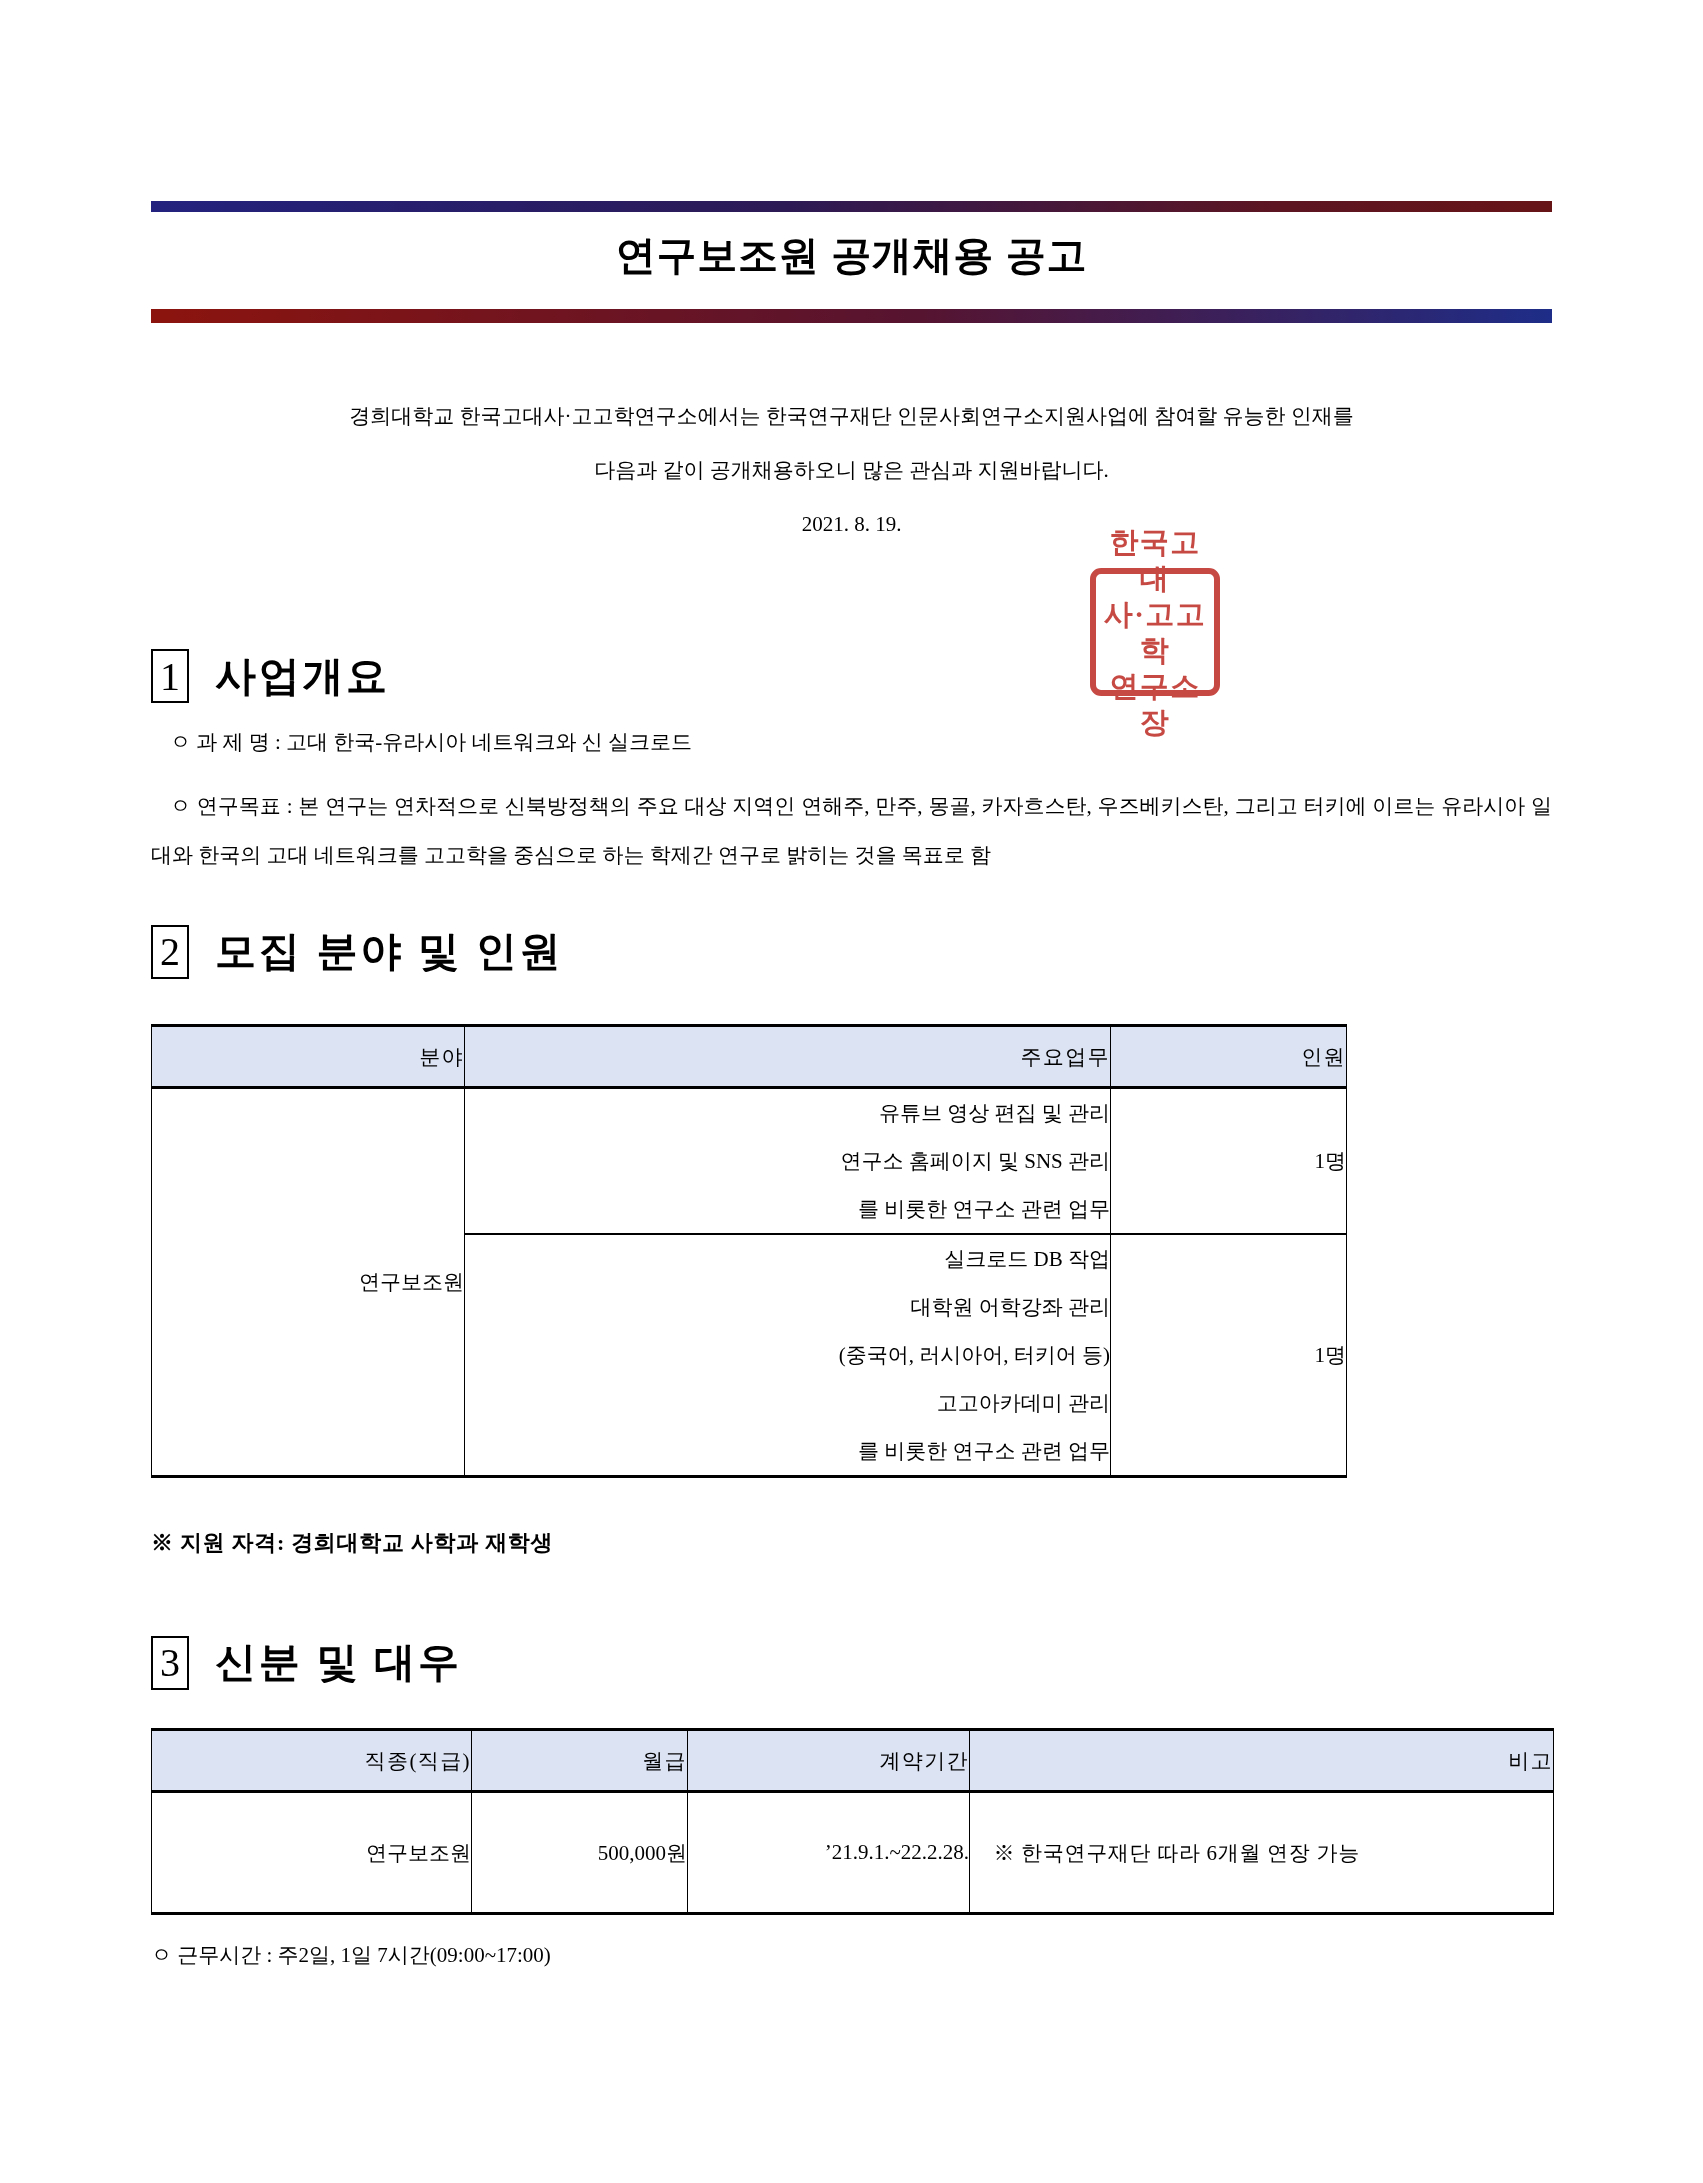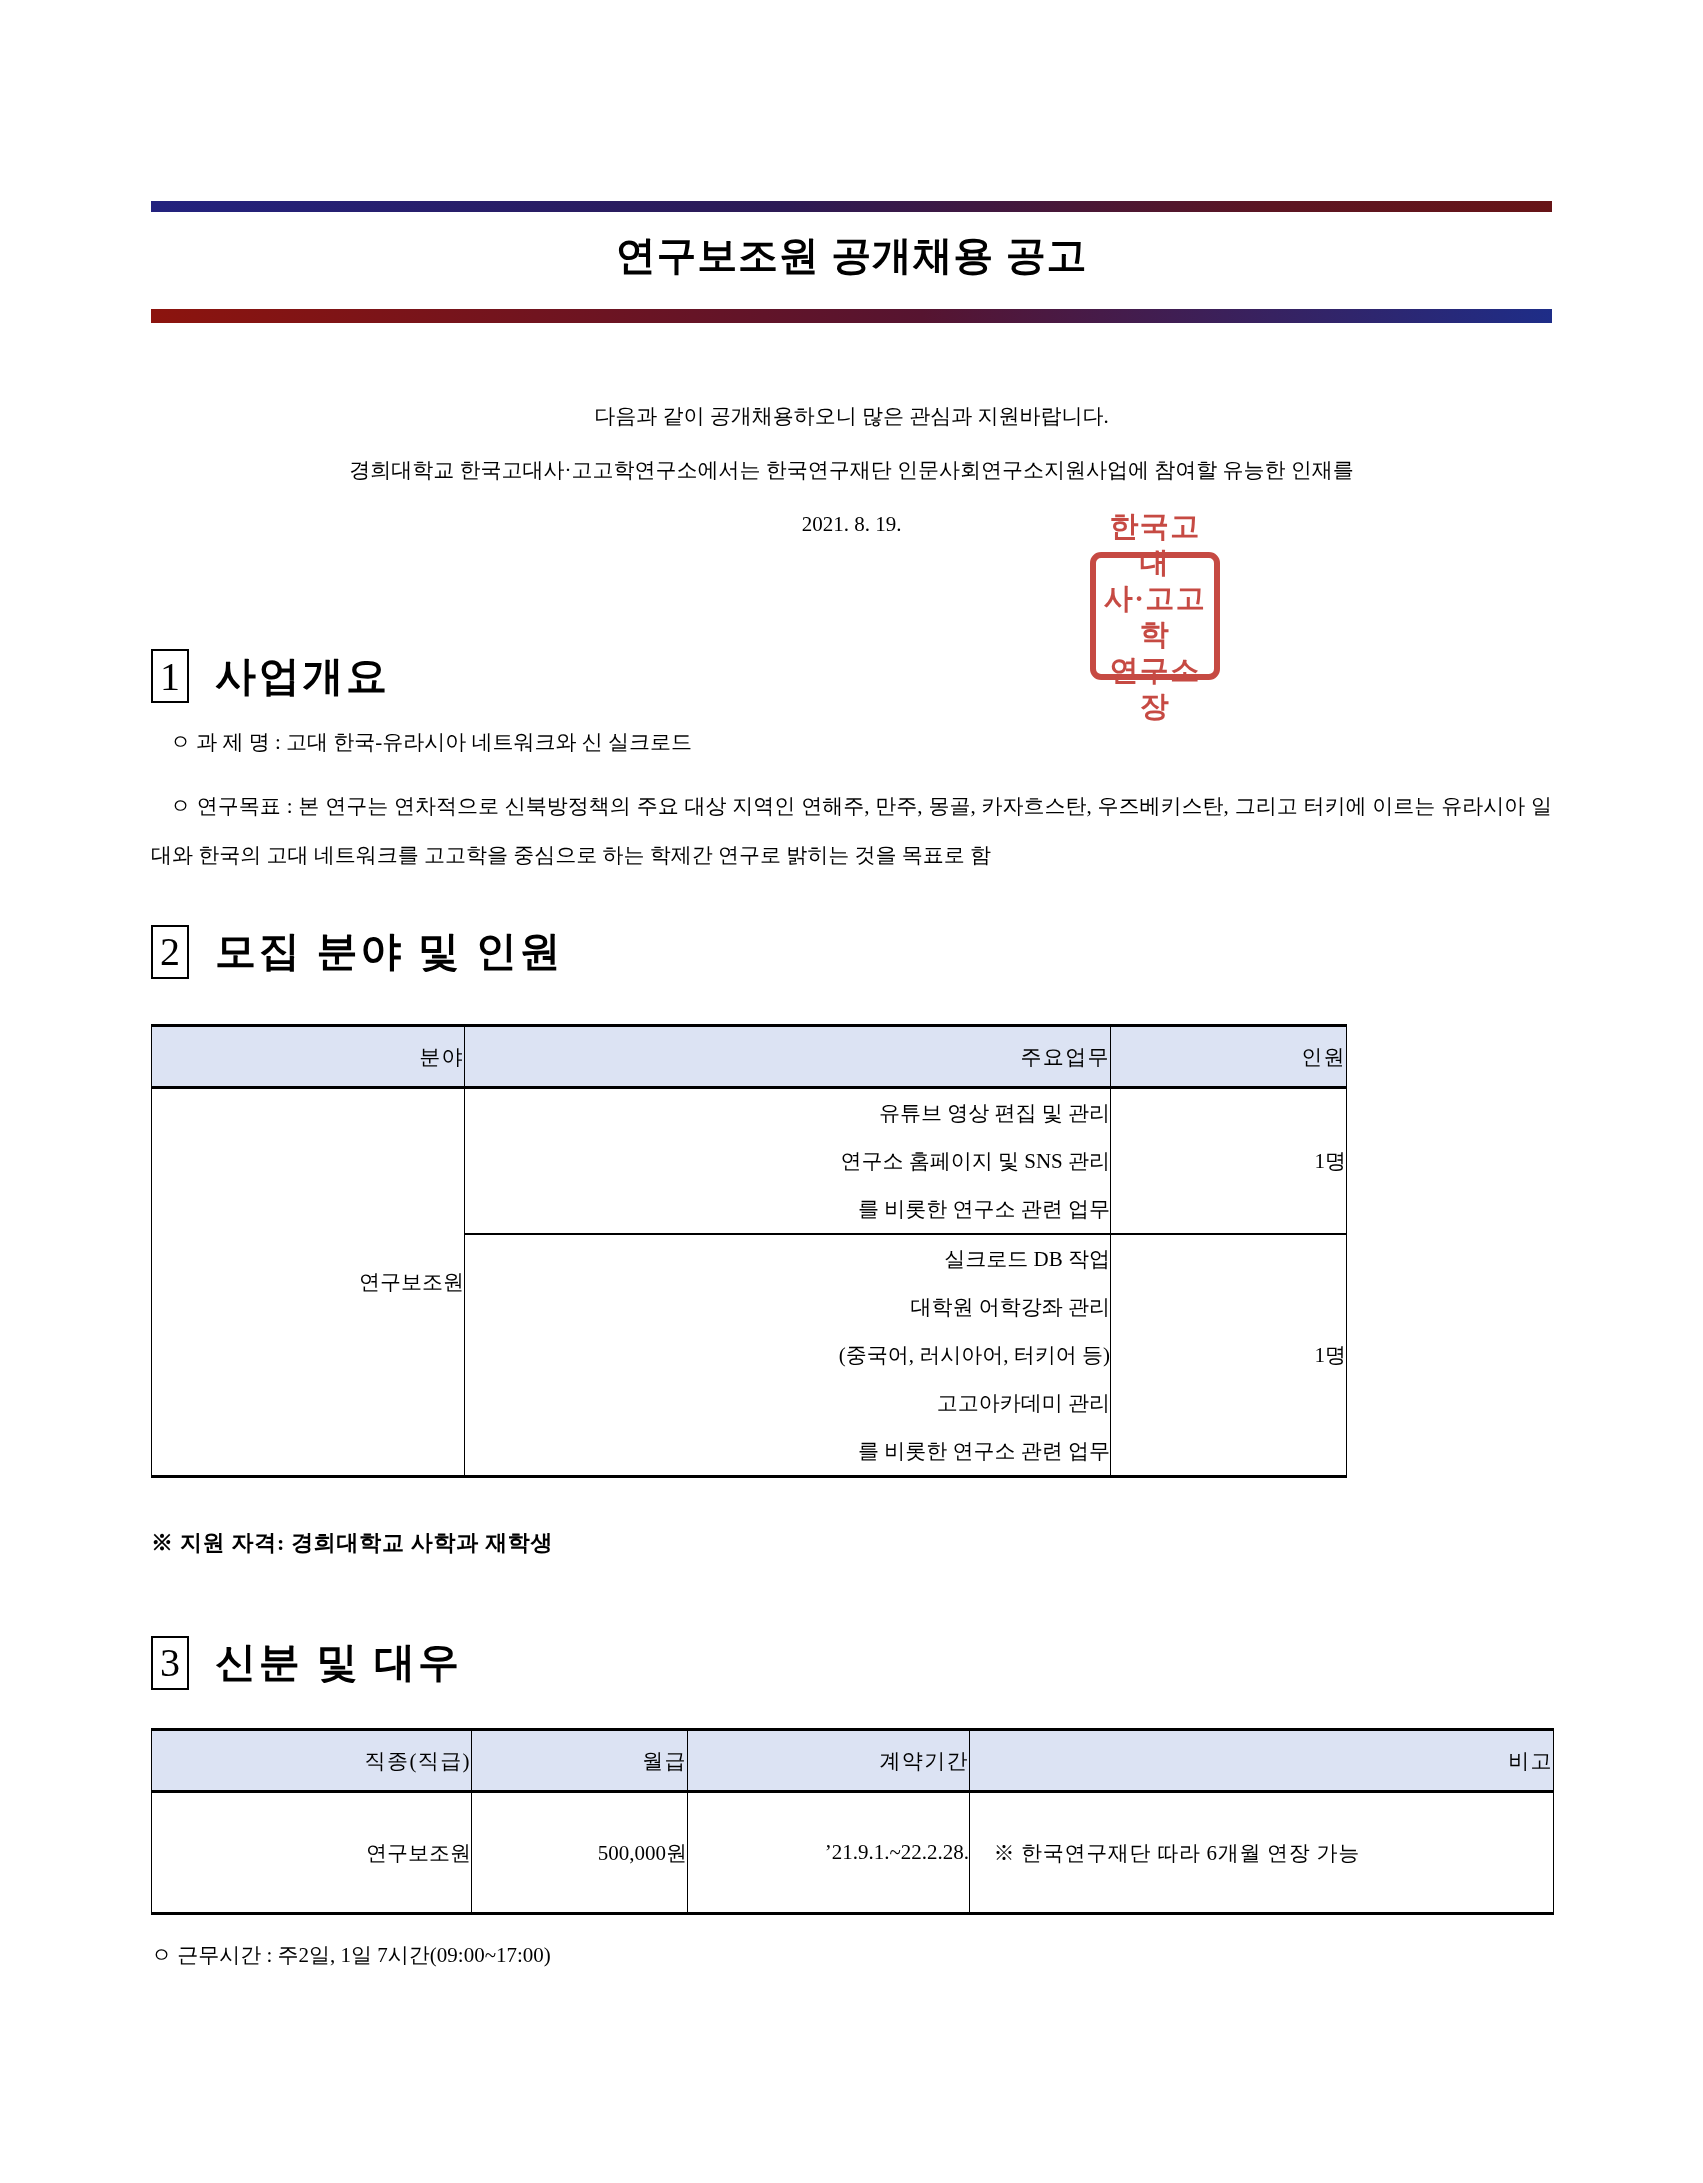--- a/index.html
+++ b/index.html
@@ -29,21 +29,21 @@
     text-align:center;
     font-family:"Liberation Sans","DejaVu Sans",sans-serif;
     font-weight:800;
     font-size:40px;
     line-height:67px;
     letter-spacing:0.7px;
   }
   
   .intro { margin-top:66px; text-align:center; font-size:21px; line-height:54px; }
   .seal {
-    position:absolute; left:1090px; top:552px;
+    position:absolute; left:1090px; top:568px;
     width:130px; height:128px;
     border:6.2px solid #c23b34;
     border-radius:11px;
     display:flex; flex-direction:column; justify-content:center;
     color:#c23b34;
     font-weight:bold;
     font-size:29px; line-height:36px;
     text-align:center; letter-spacing:1.4px;
     opacity:.92;
   }
@@ -98,22 +98,22 @@
 
 <div class="page">
 
   <div class="bar bar-top"></div>
   <div class="doc-title">
     <div>연구보조원 공개채용 공고</div>
   </div>
   <div class="bar bar-bottom"></div>
 
   <div class="intro">
+    <div>경희대학교 한국고대사·고고학연구소에서는 한국연구재단 인문사회연구소지원사업에 참여할 유능한 인재를</div>
     <div>다음과 같이 공개채용하오니 많은 관심과 지원바랍니다.</div>
-    <div>경희대학교 한국고대사·고고학연구소에서는 한국연구재단 인문사회연구소지원사업에 참여할 유능한 인재를</div>
     <div>2021. 8. 19.</div>
   </div>
   <div class="seal">
     <div>한국고대</div>
     <div>사·고고학</div>
     <div>연구소장</div>
   </div>
 
   <div class="sec-head mt-sec1">
     <span class="sec-num">1</span>

